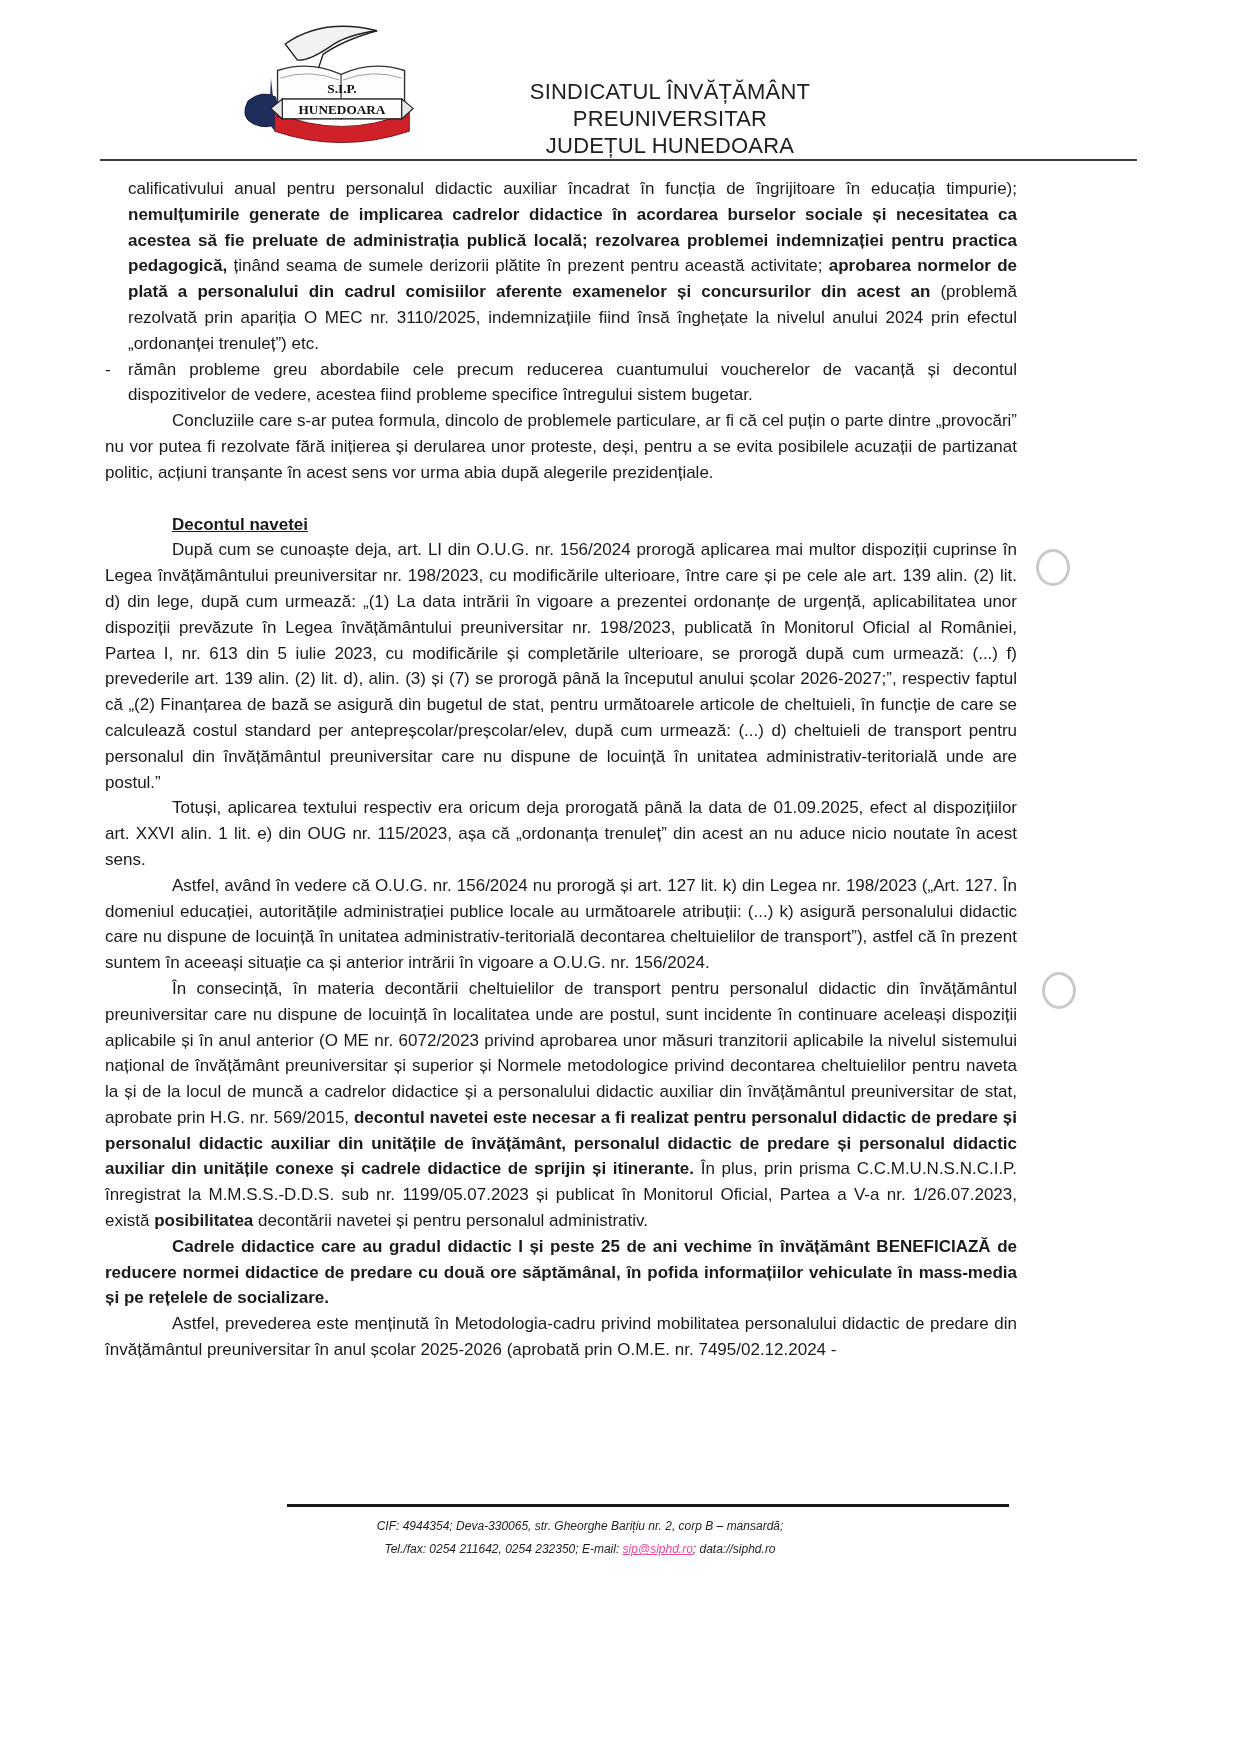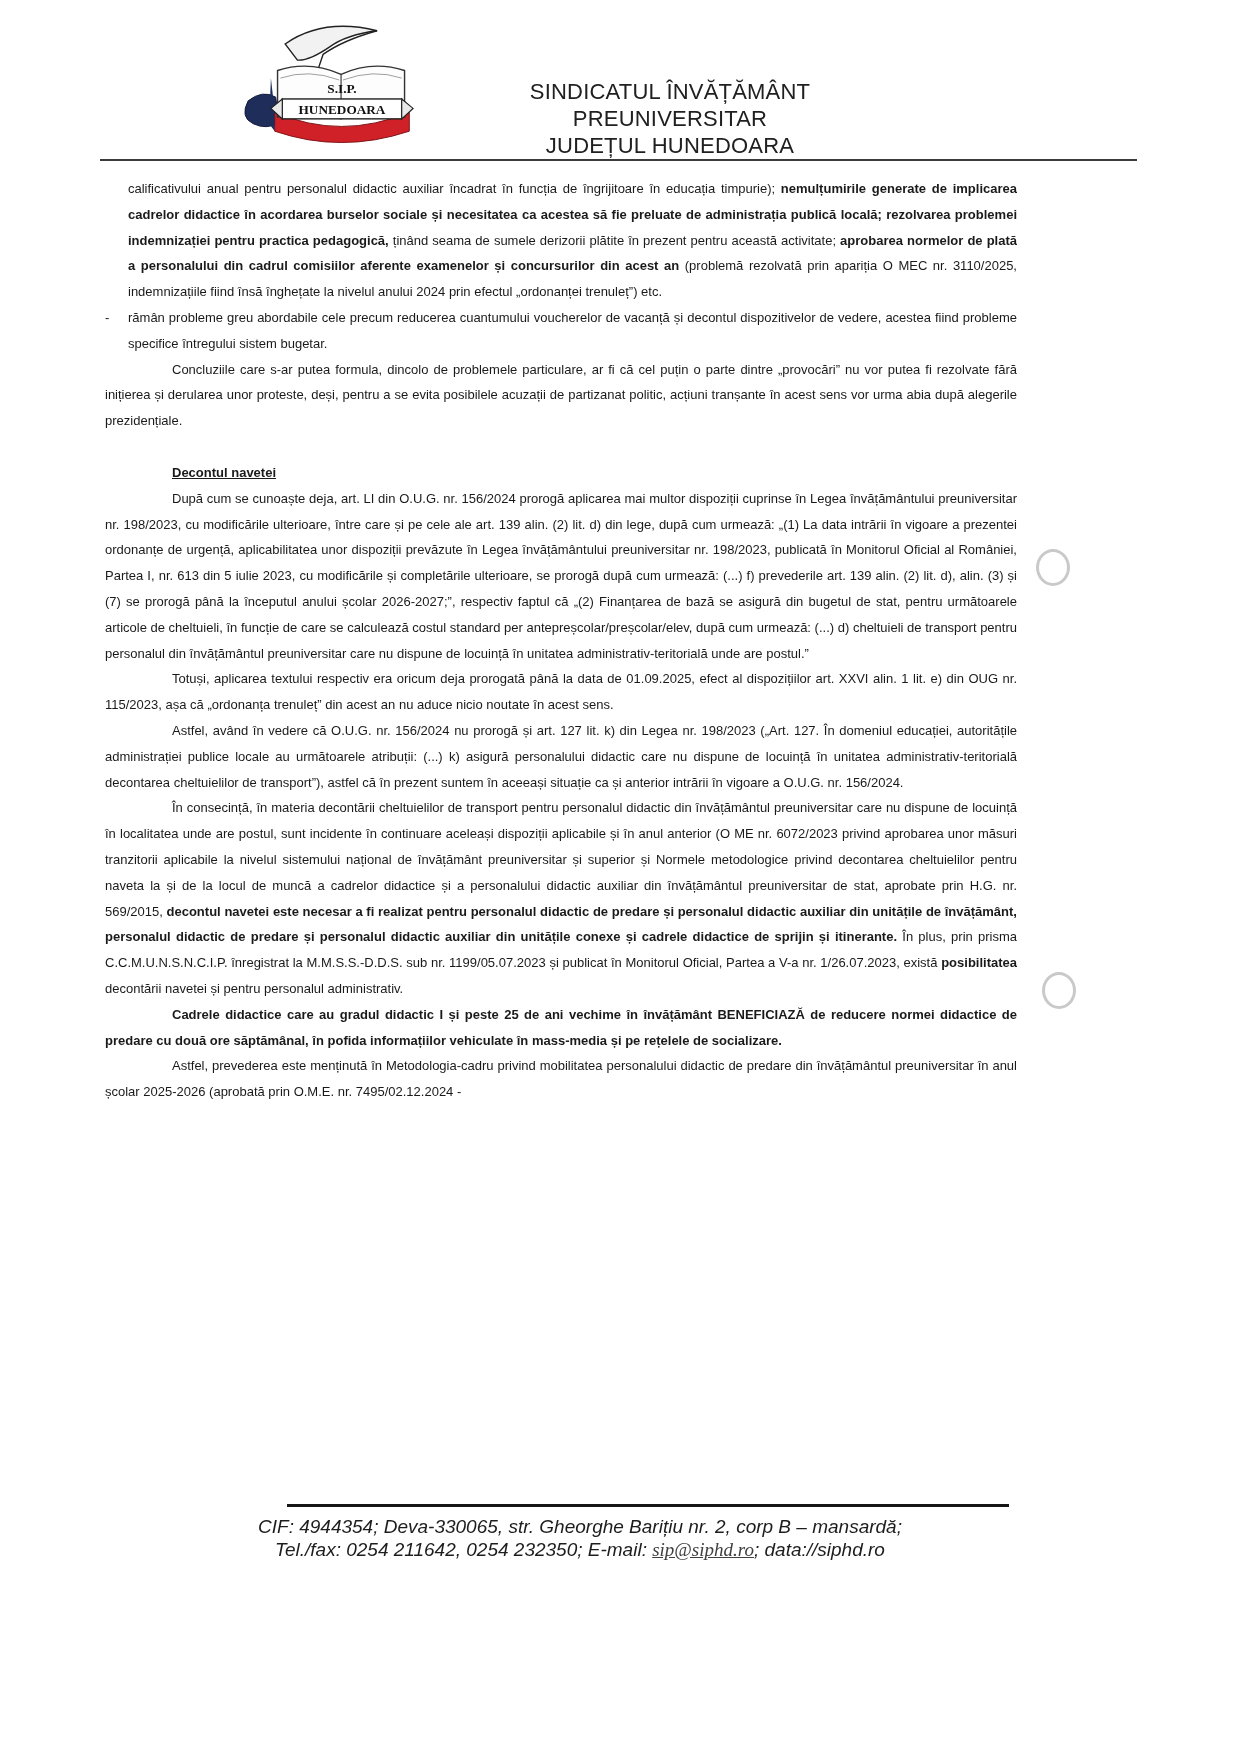--- a/index.html
+++ b/index.html
@@ -34,21 +34,21 @@
     left: 100px; top: 159px;
     width: 1037px; height: 2px;
     background: #3c3c3c;
   }
 
   
   .content {
     position: absolute;
     left: 105px; top: 176px;
     width: 912px;
-    font-size: 13px;
+    font-size: 17px;
     line-height: 25.8px;
     text-align: justify;
   }
   .para { margin: 0; }
   .hang { position: relative; padding-left: 23px; }
   .hang .dash { position: absolute; left: 0; top: 0; }
   .indent { text-indent: 67px; }
   .heading {
     margin: 26px 0 0 67px;
     font-weight: bold;
@@ -74,25 +74,25 @@
     left: 287px; top: 1504px;
     width: 722px; height: 3px;
     background: #161616;
   }
   .footer-text {
     position: absolute;
     left: 220px; top: 1515px;
     width: 720px;
     text-align: center;
     font-style: italic;
-    font-size: 19px;
+    font-size: 12px;
     line-height: 23px;
     color: #1d1d1d;
   }
-  .link { color: #404040; text-decoration: underline; font-family: Liberation Serif, serif; }
+  .link { color: #ec4899; text-decoration: underline; }
 </style>
 </head>
 <body>
 
 <div class="page">
 
   <header>
     <div class="logo">
       <svg viewBox="0 0 230 135" width="218" height="130">
 

